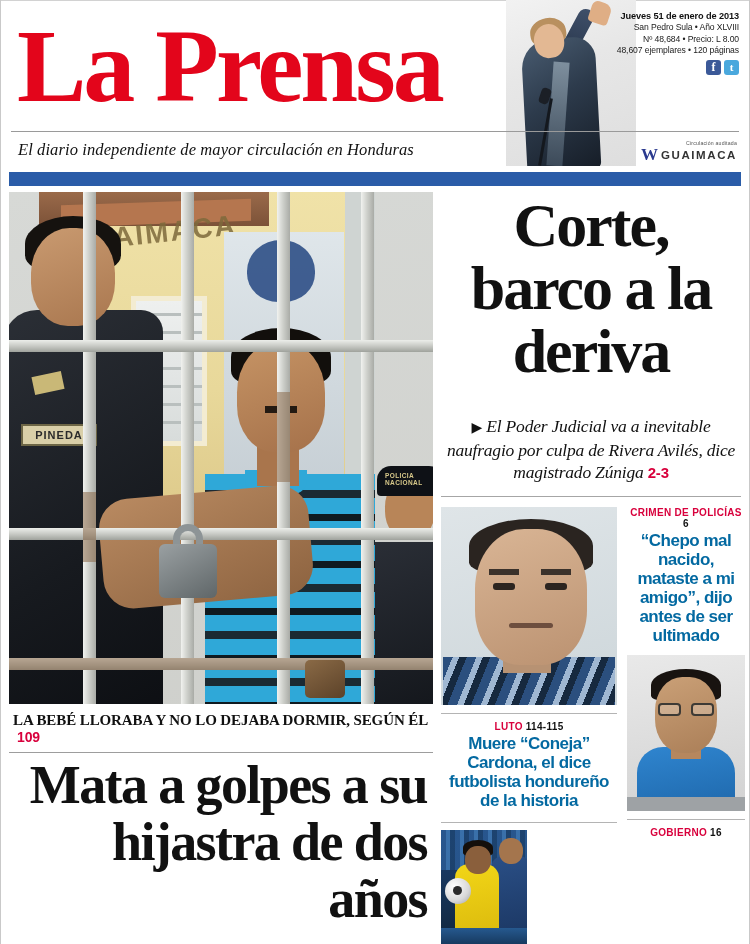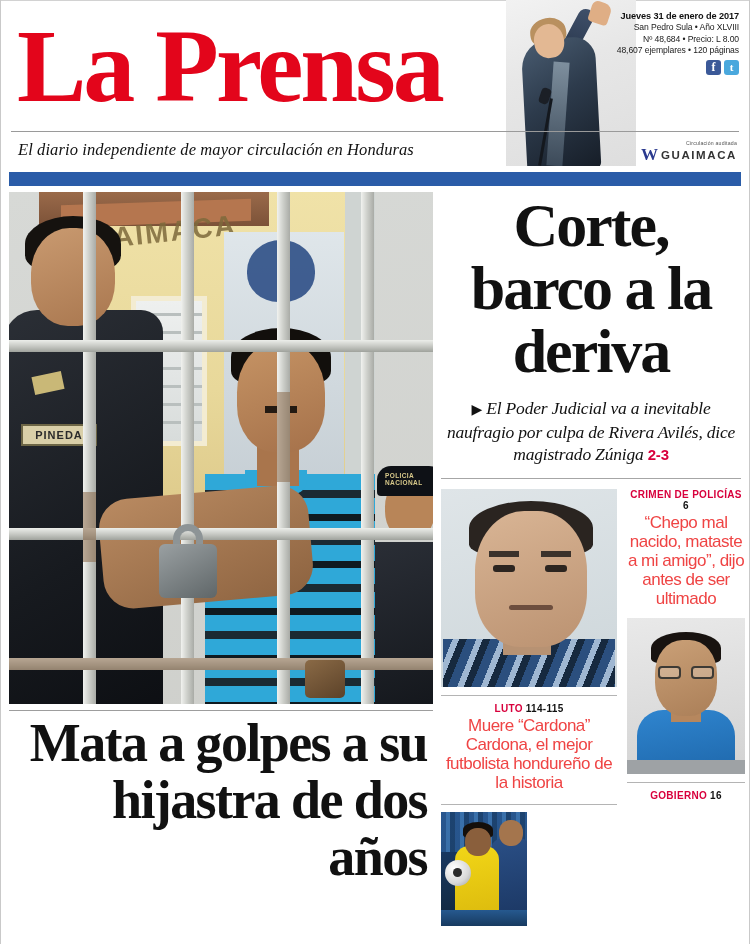--- a/index.html
+++ b/index.html
@@ -193,35 +193,35 @@
                   font-size:14px; font-weight:bold; margin-left:4px; }
   .hl-rule { margin-top:6px; height:1px; background:#9d9d9d; }
   .big-head { margin-top:4px; padding-right:6px; text-align:right;
               font-family:"Liberation Serif",serif; font-weight:bold;
               font-size:54px; line-height:57px; letter-spacing:-1.6px; color:#111; }
 
   
   .lead-head { font-family:"Liberation Serif",serif; font-weight:bold;
                font-size:62px; line-height:63px; letter-spacing:-2px; color:#111;
                padding-top:2px; }
-  .lead-deck { margin-top:14px; font-family:"Liberation Serif",serif; font-style:italic;
+  .lead-deck { margin-top:32px; font-family:"Liberation Serif",serif; font-style:italic;
                font-size:17.5px; line-height:22px; color:#111; letter-spacing:-.2px; }
   .lead-deck .tri { font-style:normal; font-size:14px; }
   .lead-deck .pg { font-style:normal; font-weight:bold; color:#d8003c;
                    font-family:"Liberation Sans",sans-serif; font-size:15px; }
   .rule { height:1px; background:#a6a6a6; margin:12px 0 10px; }
 
   .two-col { display:flex; gap:10px; }
   .col-a { width:176px; }
   .col-b { width:118px; }
 
   .kicker { font-size:10px; font-weight:bold; letter-spacing:.3px; color:#d8003c;
             text-transform:uppercase; margin-bottom:2px; }
   .kicker .num { color:#111; }
-  .story-head { font-weight:normal; font-size:17px; line-height:19px; letter-spacing:-.5px; color:#ef4444; }
+  .story-head { font-weight:bold; font-size:17px; line-height:19px; letter-spacing:-.5px; color:#0369a1; }
   .story-head.sm { font-size:16px; line-height:18px; }
 
   .ph { position:relative; overflow:hidden; background:#dcdedd; }
 
   
   .ph-obit { width:176px; height:198px; }
   .ob-bg { position:absolute; inset:0; background:linear-gradient(165deg,#dfe5e8,#cdd6da); }
   .ob-shirt { position:absolute; left:2px; top:150px; width:172px; height:60px;
               background:repeating-linear-gradient(112deg,#2b4f7e 0 9px,#9fb7d2 9px 15px,#16293f 15px 22px); }
   .ob-neck { position:absolute; left:62px; top:132px; width:48px; height:34px; background:#b79273; }
@@ -292,21 +292,21 @@
       <div class="hand"></div>
       <div class="body"></div>
       <div class="jacket-open"></div>
       <div class="hair"></div>
       <div class="head"></div>
       <div class="mic"></div>
       <div class="mic-stand"></div>
     </div>
 
     <div class="info-col">
-      <div class="info-date">Jueves 31 de enero de 2017</div>
+      <div class="info-date">Jueves 51 de enero de 2013</div>
       <div class="info-line">San Pedro Sula • Año XLVIII</div>
       <div class="info-line">Nº 48,684 • Precio: L 8.00</div>
       <div class="info-line">48,607 ejemplares • 120 páginas</div>
       <div class="socials">
         <span class="sicon fb">f</span>
         <span class="sicon tw">t</span>
       </div>
     </div>
 
 
@@ -376,20 +376,24 @@
           <div class="bar-h" style="top:466px"></div>
           <div class="bar-rust" style="left:74px;top:300px;width:13px;height:70px"></div>
           <div class="bar-rust" style="left:268px;top:200px;width:13px;height:90px"></div>
           <div class="bar-rust" style="left:0;top:466px;width:424px;height:12px"></div>
           <div class="lock-shackle"></div>
           <div class="lock-body"></div>
           <div class="padlock2"></div>
         </div>
       </div>
 
+      <div class="cap-line">
+        <span>LA BEBÉ LLORABA Y NO LO DEJABA DORMIR, SEGÚN ÉL</span>
+        <span class="pg">109</span>
+      </div>
       <div class="hl-rule"></div>
       <div class="big-head">Mata a golpes a su hijastra de dos años</div>
     </div>
 
     <div class="right-col">
 
       <div class="lead-head">Corte, barco a la deriva</div>
 
       <div class="lead-deck">
         <span class="tri">▶</span>
@@ -413,21 +417,21 @@
             <i class="ob-eye" style="left:52px"></i>
               <i class="ob-eye" style="left:104px"></i>
             <div class="ob-mouth"></div>
           </div>
 
           <div class="mini-rule"></div>
           <div class="kicker">
             <span>LUTO</span>
             <span class="num">114-115</span>
           </div>
-          <div class="story-head">Muere “Cardona” Cardona, el mejor futbolista hondureño de la historia</div>
+          <div class="story-head">Muere “Coneja” Cardona, el dice futbolista hondureño de la historia</div>
 
           <div class="mini-rule" style="margin-top:12px"></div>
           <div class="two-col" style="gap:6px">
             <div class="ph ph-soc">
               <div class="so-bg"></div>
               <div class="so-crowd"></div>
               <div class="so-p2"></div>
               <div class="so-p2h"></div>
               <div class="so-p1"></div>
               <div class="so-p1hair"></div>

